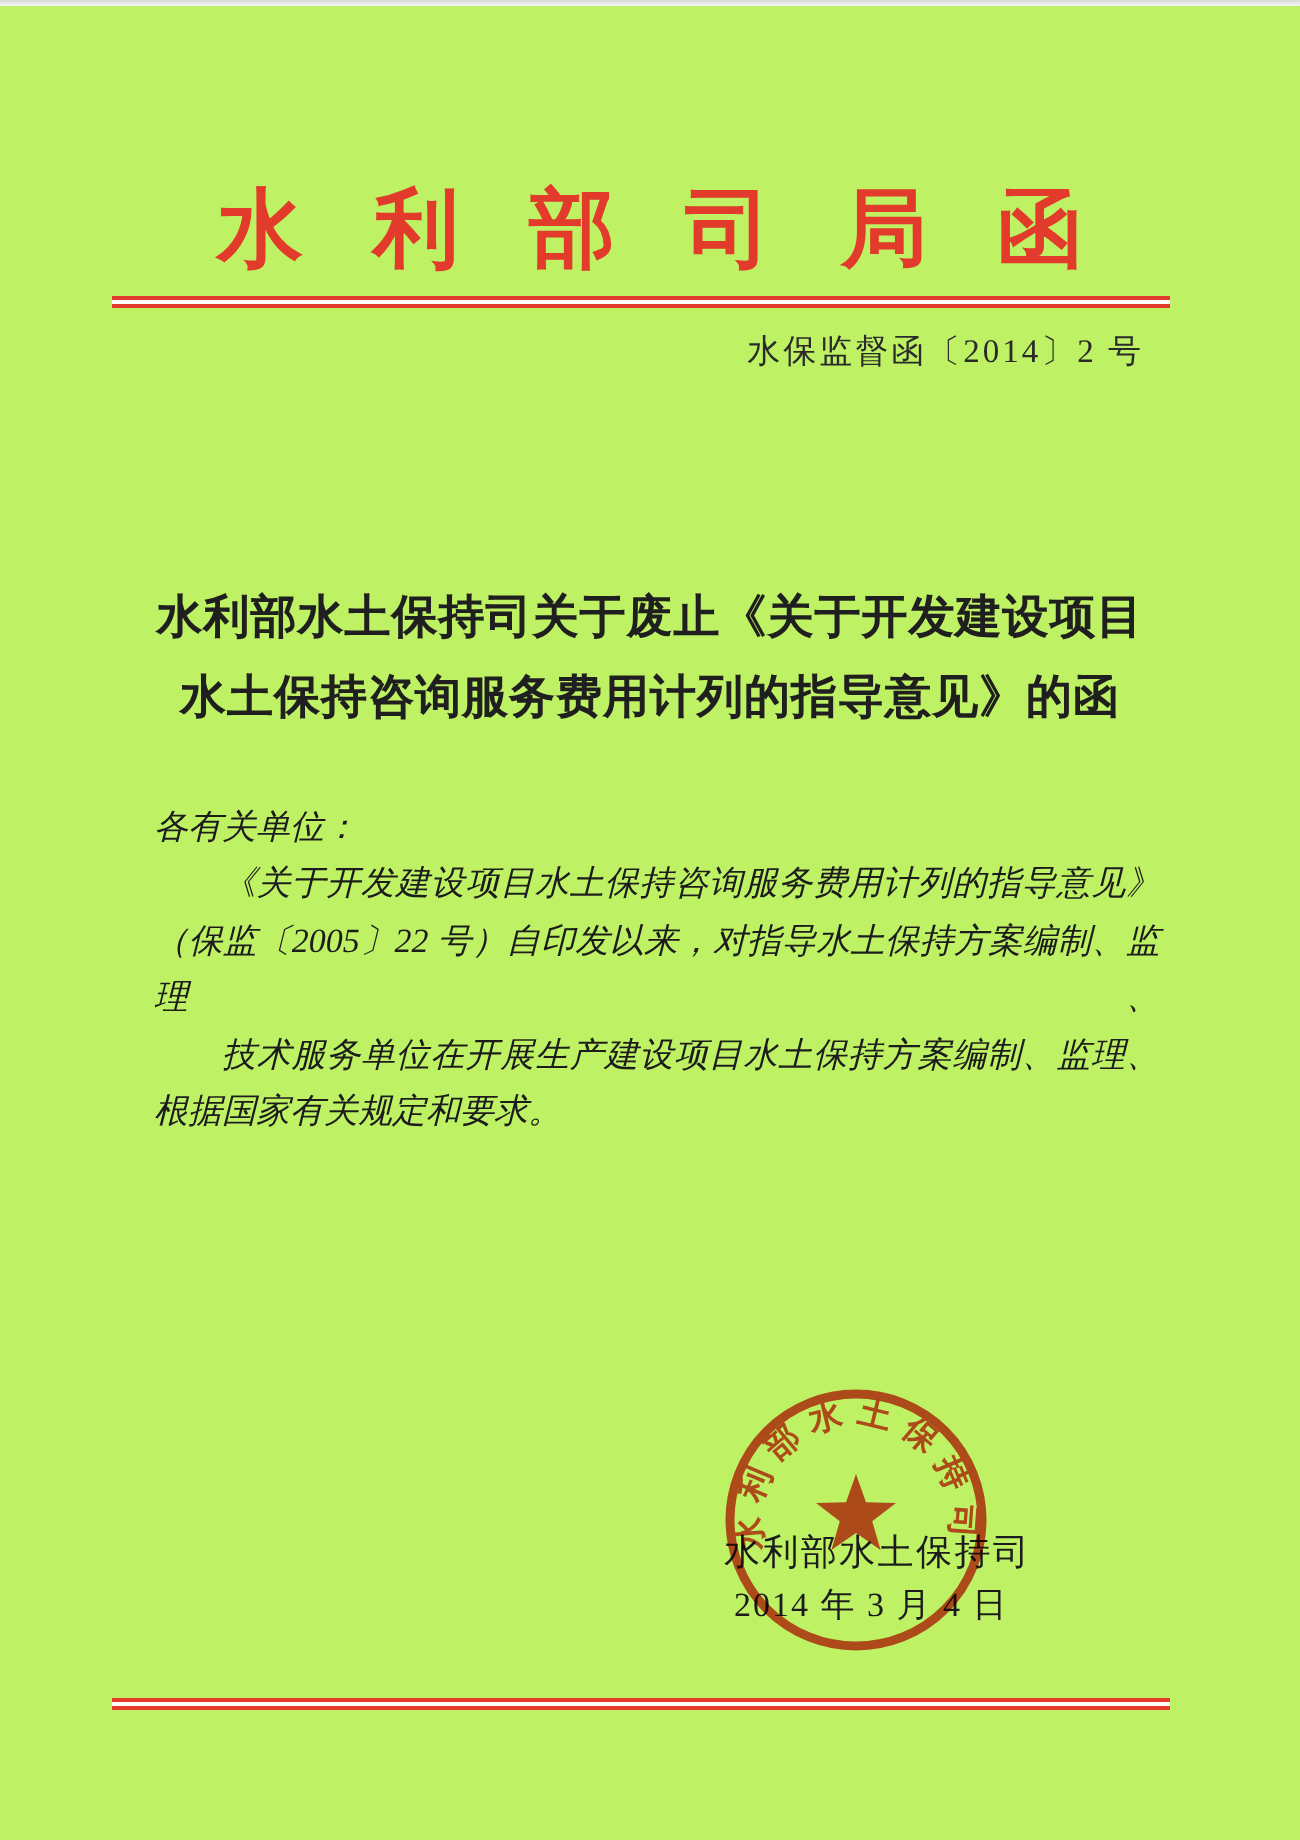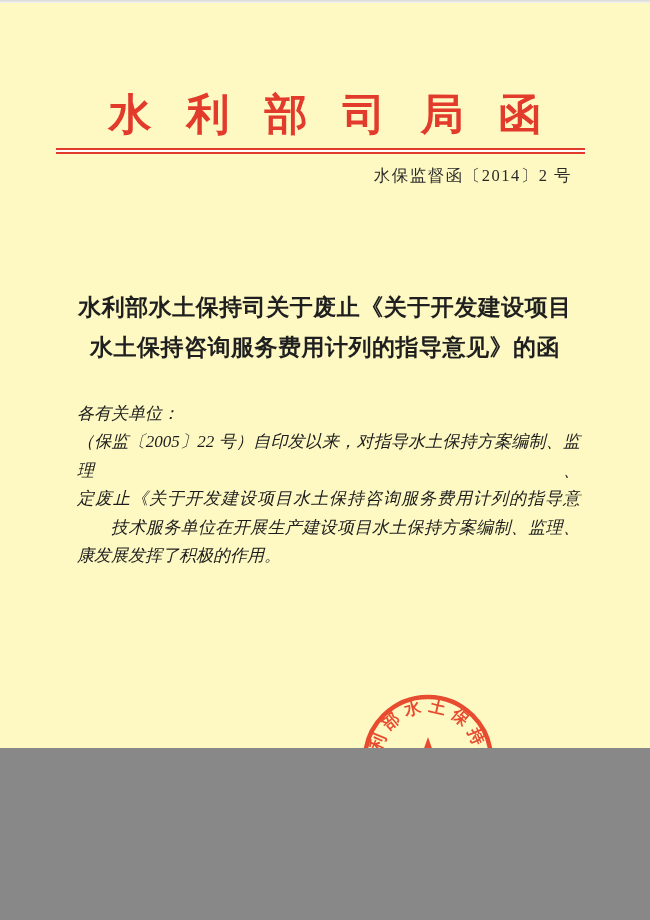--- a/index.html
+++ b/index.html
@@ -1,18 +1,18 @@
 <!DOCTYPE html>
 <html><head>
 <meta charset="utf-8">
 <style>
   html,body { margin:0; padding:0; background:#888; }
   .page {
-    position:relative; width:650px; height:748px; margin:0 auto;
-    background:#fef9c3; overflow:hidden;
+    position:relative; width:650px; height:920px; margin:0 auto;
+    background:#bef264; overflow:hidden;
     font-family:"Liberation Serif","DejaVu Serif",serif;
   }
   .scan-edge {
     position:absolute; top:0; left:0; right:0; height:3px;
     background:linear-gradient(to bottom,#d9d9d6,#f4f4f2);
   }
   .org-title {
     position:absolute; top:86px; left:0; right:0;
     text-align:center; color:#e23a2b;
     font-size:43px; font-weight:bold;
@@ -28,21 +28,21 @@
   .rule-bottom { top:849px; }
   .doc-number {
     position:absolute; top:165px; right:78px;
     font-size:16.5px; letter-spacing:1.5px; color:#2a2a2a;
     white-space:nowrap;
     text-align:center;
   }
   .doc-title {
     position:absolute; top:288px; left:0; right:0;
     text-align:center; color:#1f1f1f;
-    font-family:Liberation Serif, serif;
+    font-family:Liberation Sans, sans-serif;
     font-size:23px; font-weight:bold; line-height:40px;
     letter-spacing:0.5px; white-space:nowrap;
   }
   .body-text {
     position:absolute; top:400px; left:77px; width:503px;
     font-size:17px; line-height:28.4px; color:#1c1c1c;font-style:italic;
   }
   .salutation { text-align:left; }
   .bline {
     text-align:justify; text-align-last:justify;
@@ -83,24 +83,24 @@
 
   <div class="doc-number">水保监督函〔2014〕2 号</div>
 
   <div class="doc-title">
     <div>水利部水土保持司关于废止《关于开发建设项目</div>
     <div>水土保持咨询服务费用计列的指导意见》的函</div>
   </div>
 
   <div class="body-text">
     <div class="salutation">各有关单位：</div>
+    <div class="bline indent">《关于开发建设项目水土保持咨询服务费用计列的指导意见》</div>
     <div class="bline">（保监〔2005〕22 号）自印发以来，对指导水土保持方案编制、监理、</div>
-    <div class="bline">定废止《关于开发建设项目水土保持咨询服务费用计列的指导意</div>
     <div class="bline indent">技术服务单位在开展生产建设项目水土保持方案编制、监理、</div>
-    <div class="bline endline">康发展发挥了积极的作用。</div>
+    <div class="bline endline">根据国家有关规定和要求。</div>
   </div>
 
   <div class="signature">水利部水土保持司</div>
   <div class="sign-date">2014 年 3 月 4 日</div>
 
   <svg class="seal" viewBox="0 0 150 150" aria-hidden="true">
     <circle cx="75" cy="75" r="63" fill="none" stroke="#e8402f" stroke-width="4.5"></circle>
     <polygon fill="#e8402f" points="75,52 80,66.1 95,66.5 83.1,75.6 87.3,90 75,81.5 62.7,90 66.9,75.6 55,66.5 70,66.1"></polygon>
     <path id="sealArc" d="M 35.7 102.5 A 48 48 0 1 1 114.3 102.5" fill="none"></path>
     <text fill="#e8402f" text-anchor="middle">

